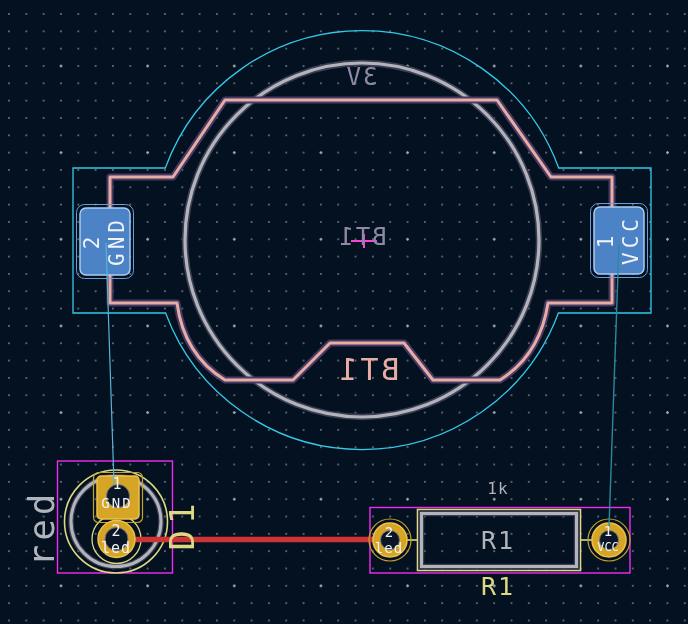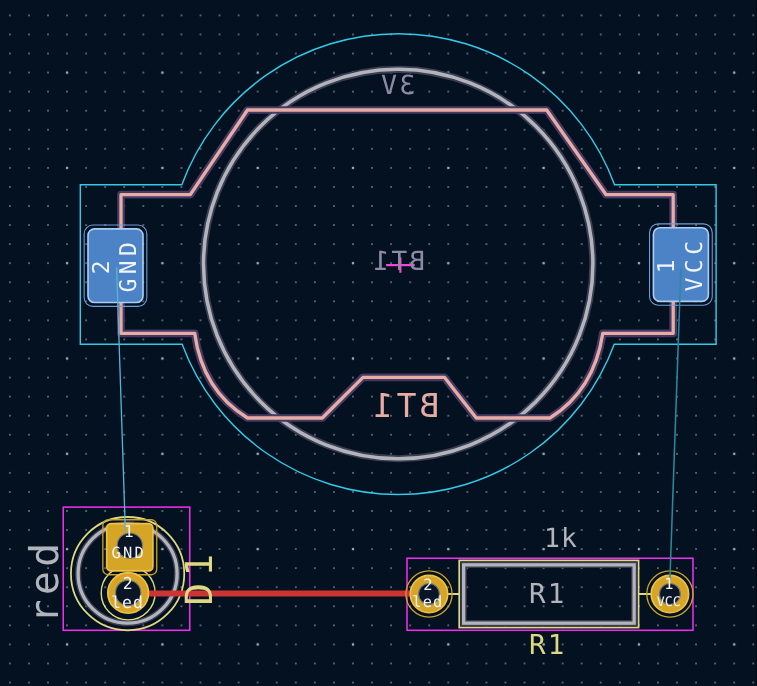--- a/index.html
+++ b/index.html
@@ -114,21 +114,21 @@
 
   <div class="t r90" style="left:42px;top:528px;font-size:36px;letter-spacing:4px;color:var(--fab-gray);">red</div>
 
   <div class="t r90" style="left:182px;top:524px;font-size:34px;letter-spacing:6px;color:var(--silk-front);">D1</div>
 
   <div class="t" style="left:117px;top:484px;font-size:15px;color:var(--pad-text);">1</div>
   <div class="t" style="left:117px;top:503px;font-size:14px;letter-spacing:2px;color:var(--pad-text);">GND</div>
   <div class="t" style="left:116px;top:531px;font-size:15px;color:var(--pad-text);">2</div>
   <div class="t" style="left:116px;top:548px;font-size:15px;letter-spacing:1px;color:var(--pad-text);">led</div>
 
-  <div class="t" style="left:498px;top:489px;font-size:24px;letter-spacing:1px;color:var(--fab-gray);margin-left:12px;">1k</div>
+  <div class="t" style="left:498px;top:489px;font-size:16px;letter-spacing:1px;color:var(--fab-gray);">1k</div>
   <div class="t" style="left:498px;top:540px;font-size:25px;letter-spacing:2px;color:var(--fab-gray);">R1</div>
   <div class="t" style="left:498px;top:586px;font-size:25px;letter-spacing:2px;color:var(--silk-front);">R1</div>
 
   <div class="t" style="left:389px;top:532px;font-size:14px;color:var(--pad-text);">2</div>
   <div class="t" style="left:389px;top:548px;font-size:14px;letter-spacing:1px;color:var(--pad-text);">led</div>
   <div class="t" style="left:608px;top:531px;font-size:14px;color:var(--pad-text);">1</div>
   <div class="t" style="left:608px;top:547px;font-size:12px;color:var(--pad-text);">VCC</div>
 
 </div>
 

